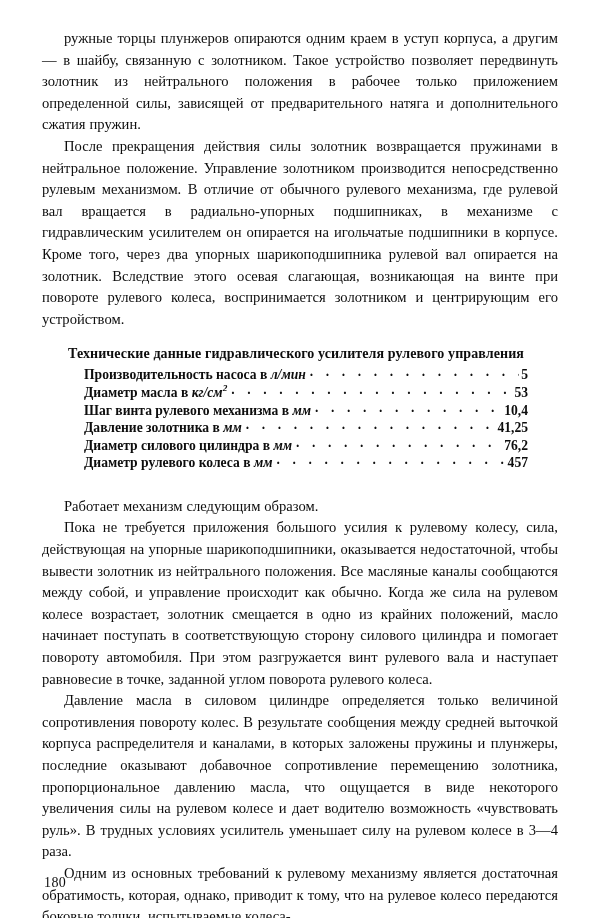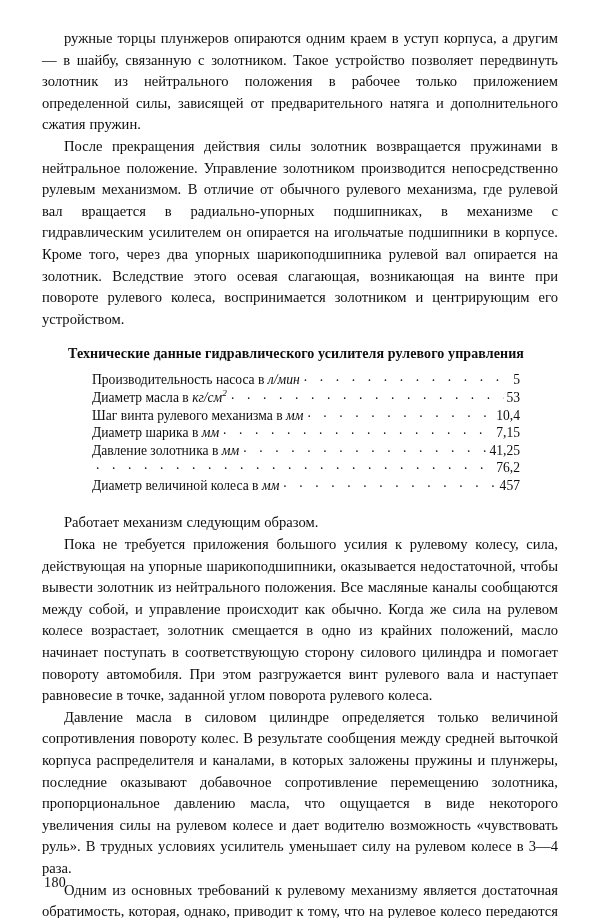--- a/index.html
+++ b/index.html
@@ -42,22 +42,23 @@
     margin: 0 0 3px 0;
     padding-left: 26px;
     font-size: 14px;
     font-weight: bold;
     line-height: 19px;
     letter-spacing: 0.1px;
     white-space: nowrap;
   }
   .tech-rows {
     list-style: none;
-    margin: 8px;
+    margin: 0;
     padding: 0 30px 0 42px;
+    font-weight: bold;
   }
   .tech-row {
     display: flex;
     align-items: baseline;
     font-size: 13.6px;
     line-height: 17.6px;
     white-space: nowrap;
   }
   .tech-label {
     flex: 0 0 auto;
@@ -123,48 +124,44 @@
           <span class="tech-leader"></span>
           <span class="tech-value">53</span>
         </li>
 
         <li class="tech-row">
           <span class="tech-label"><span>Шаг винта рулевого механизма в </span><span class="unit"><span>мм</span></span></span>
           <span class="tech-leader"></span>
           <span class="tech-value">10,4</span>
         </li>
 
-        <li class="tech-row">
-          <span class="tech-label"><span>Диаметр шарика в </span><span class="unit"><span>мм</span></span></span>
-          <span class="tech-leader"></span>
-          <span class="tech-value">7,15</span>
-        </li>
 
         <li class="tech-row">
           <span class="tech-label"><span>Давление золотника в </span><span class="unit"><span>мм</span></span></span>
           <span class="tech-leader"></span>
           <span class="tech-value">41,25</span>
         </li>
 
 
         <li class="tech-row">
+          <span class="tech-label"><span>Диаметр силового цилиндра в </span><span class="unit"><span>мм</span></span></span>
           <span class="tech-leader"></span>
           <span class="tech-value">76,2</span>
         </li>
 
         <li class="tech-row">
-          <span class="tech-label"><span>Диаметр величиной колеса в </span><span class="unit"><span>мм</span></span></span>
+          <span class="tech-label"><span>Диаметр рулевого колеса в </span><span class="unit"><span>мм</span></span></span>
           <span class="tech-leader"></span>
           <span class="tech-value">457</span>
         </li>
 
       </ul>
     </div>
 
-    <p class="para" style="margin-top:18px;">Работает механизм следующим образом.</p>
+    <p class="para" style="margin-top:24px;">Работает механизм следующим образом.</p>
 
     <p class="para">Пока не требуется приложения большого усилия к рулевому колесу, сила, действующая на упорные шарикоподшипники, оказывается недостаточной, чтобы вывести золотник из нейтрального положения. Все масляные каналы сообщаются между собой, и управление происходит как обычно. Когда же сила на рулевом колесе возрастает, золотник смещается в одно из крайних положений, масло начинает поступать в соответствующую сторону силового цилиндра и помогает повороту автомобиля. При этом разгружается винт рулевого вала и наступает равновесие в точке, заданной углом поворота рулевого колеса.</p>
 
     <p class="para">Давление масла в силовом цилиндре определяется только величиной сопротивления повороту колес. В результате сообщения между средней выточкой корпуса распределителя и каналами, в которых заложены пружины и плунжеры, последние оказывают добавочное сопротивление перемещению золотника, пропорциональное давлению масла, что ощущается в виде некоторого увеличения силы на рулевом колесе и дает водителю возможность «чувствовать руль». В трудных условиях усилитель уменьшает силу на рулевом колесе в 3—4 раза.</p>
 
     <p class="para">Одним из основных требований к рулевому механизму является достаточная обратимость, которая, однако, приводит к тому, что на рулевое колесо передаются боковые толчки, испытываемые колеса-</p>
 
   </div>
 
   <div class="folio">180</div>

